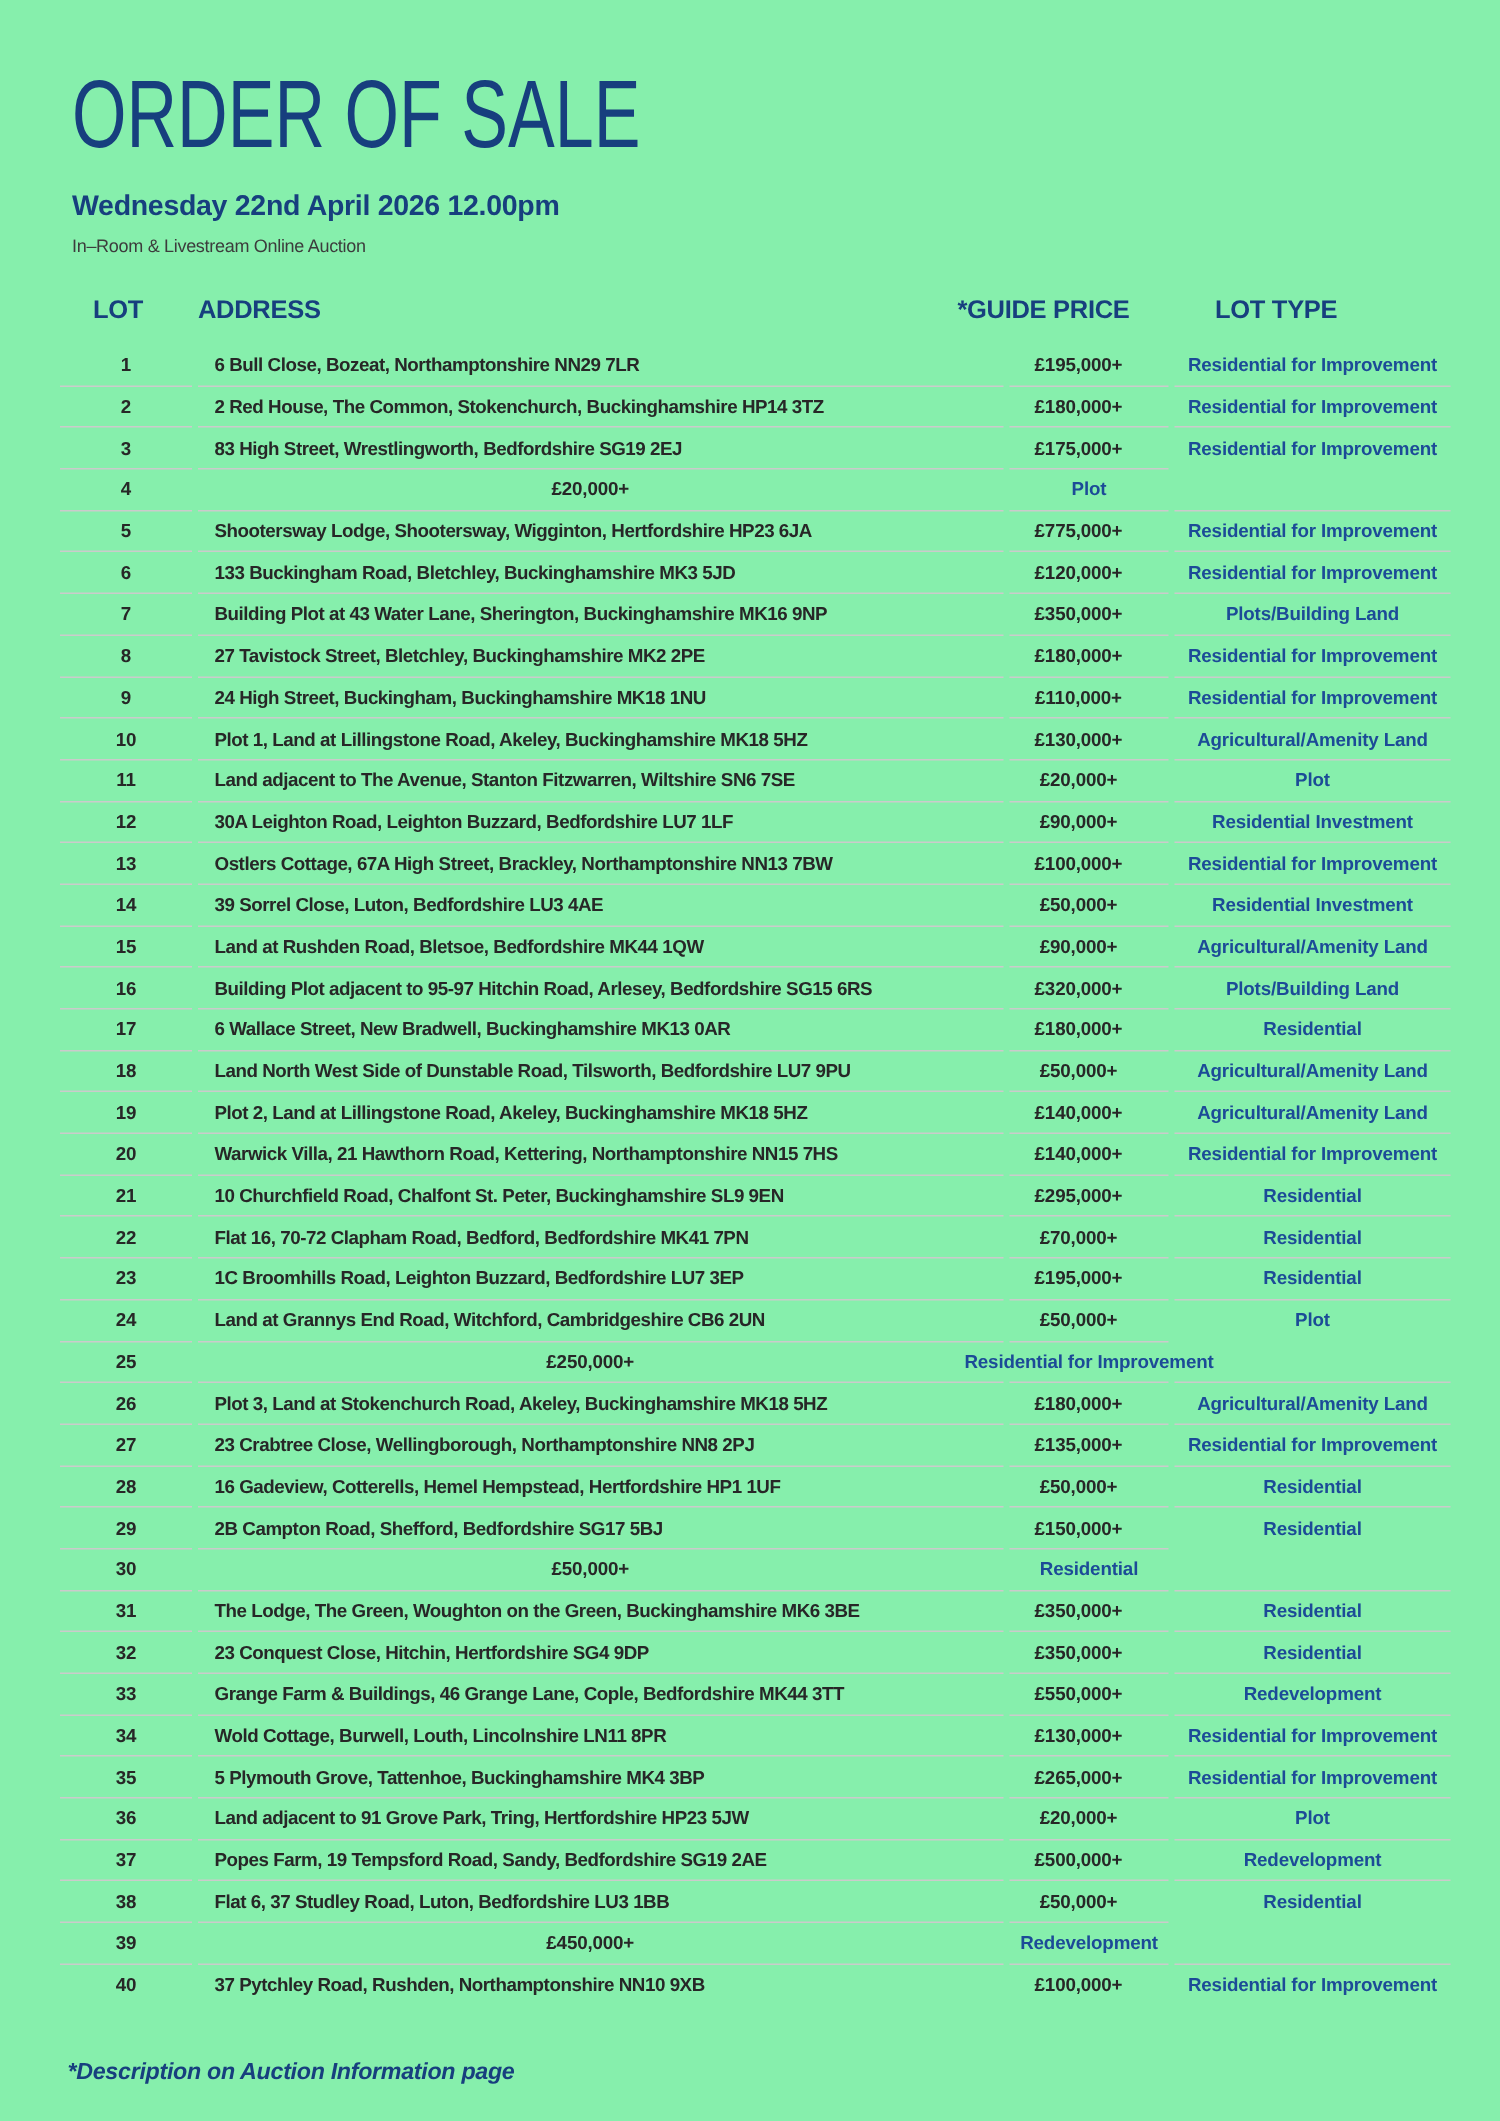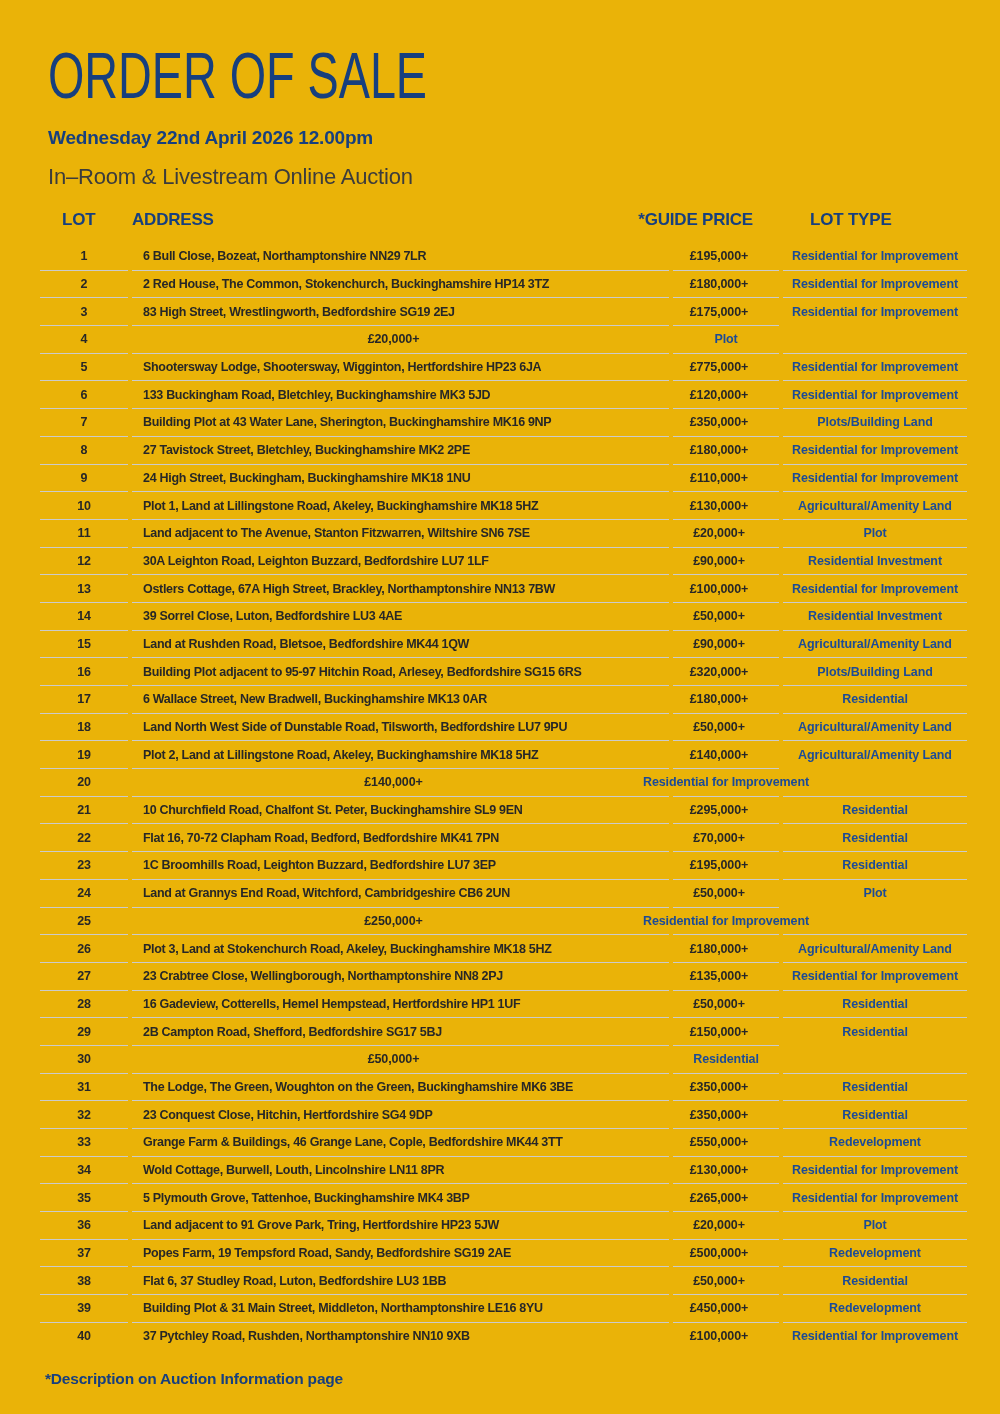--- a/index.html
+++ b/index.html
@@ -1,21 +1,21 @@
 <!DOCTYPE html>
 <html><head>
 <meta charset="utf-8">
 <style>
   * { box-sizing: border-box; }
   html, body { margin: 0; padding: 0; background: #ffffff; }
   .page {
     position: relative;
     width: 1000px;
     height: 1414px;
-    background: #eab308;
+    background: #86efac;
     padding: 44px 33px 0 40px;
     font-family: "Liberation Sans", sans-serif;
     overflow: hidden;
   }
   .title {
     margin: 0 0 0 8px;
     color: #173f7e;
     font-size: 64px;
     font-weight: 400;
     line-height: 1;
@@ -25,23 +25,23 @@
   }
   .date-line {
     margin: 18px 0 0 8px;
     color: #173f7e;
     font-weight: bold;
     font-size: 19px;
     line-height: 24px;
     letter-spacing: -0.2px;
   }
   .format-line {
-    margin: 16px 0 0 8px;
+    margin: 3px 0 0 8px;
     color: #3c3c3c;
-    font-size: 22px;
+    font-size: 12px;
     line-height: 22px;
     letter-spacing: -0.2px;
   }
   .thead, .row {
     display: grid;
     grid-template-columns: 88px 537px 106px 184px;
     column-gap: 4px;
   }
   .thead {
     margin-top: 22px;
@@ -67,25 +67,26 @@
     letter-spacing: -0.1px;
     white-space: nowrap;
     overflow: visible;
   }
   .row:first-child .cell { border-top: none; }
   .cell.lot   { justify-content: center; }
   .cell.addr  { padding-left: 11px; letter-spacing: -0.3px; }
   .cell.price { justify-content: center; padding-right: 14px; }
   .cell.type  { justify-content: center; color: #1c4b97; }
   .footnote {
-    margin: 20px 0 0 5px;
+    margin: 36px 0 0 5px;
     color: #173f7e;
     font-weight: bold;
     font-size: 15.5px;
     letter-spacing: -0.2px;
+    font-style: italic;
   }
 </style>
 </head>
 <body>
 
 <div class="page">
 
   <h1 class="title">ORDER OF SALE</h1>
 
   <div class="date-line">Wednesday 22nd April 2026 12.00pm</div>
@@ -226,20 +227,21 @@
 
     <div class="row">
       <div class="cell lot">19</div>
       <div class="cell addr">Plot 2, Land at Lillingstone Road, Akeley, Buckinghamshire MK18 5HZ</div>
       <div class="cell price">£140,000+</div>
       <div class="cell type">Agricultural/Amenity Land</div>
     </div>
 
     <div class="row">
       <div class="cell lot">20</div>
+      <div class="cell addr">Warwick Villa, 21 Hawthorn Road, Kettering, Northamptonshire NN15 7HS</div>
       <div class="cell price">£140,000+</div>
       <div class="cell type">Residential for Improvement</div>
     </div>
 
     <div class="row">
       <div class="cell lot">21</div>
       <div class="cell addr">10 Churchfield Road, Chalfont St. Peter, Buckinghamshire SL9 9EN</div>
       <div class="cell price">£295,000+</div>
       <div class="cell type">Residential</div>
     </div>
@@ -356,21 +358,20 @@
 
     <div class="row">
       <div class="cell lot">38</div>
       <div class="cell addr">Flat 6, 37 Studley Road, Luton, Bedfordshire LU3 1BB</div>
       <div class="cell price">£50,000+</div>
       <div class="cell type">Residential</div>
     </div>
 
     <div class="row">
       <div class="cell lot">39</div>
-      <div class="cell addr">Building Plot &amp; 31 Main Street, Middleton, Northamptonshire LE16 8YU</div>
       <div class="cell price">£450,000+</div>
       <div class="cell type">Redevelopment</div>
     </div>
 
     <div class="row">
       <div class="cell lot">40</div>
       <div class="cell addr">37 Pytchley Road, Rushden, Northamptonshire NN10 9XB</div>
       <div class="cell price">£100,000+</div>
       <div class="cell type">Residential for Improvement</div>
     </div>

